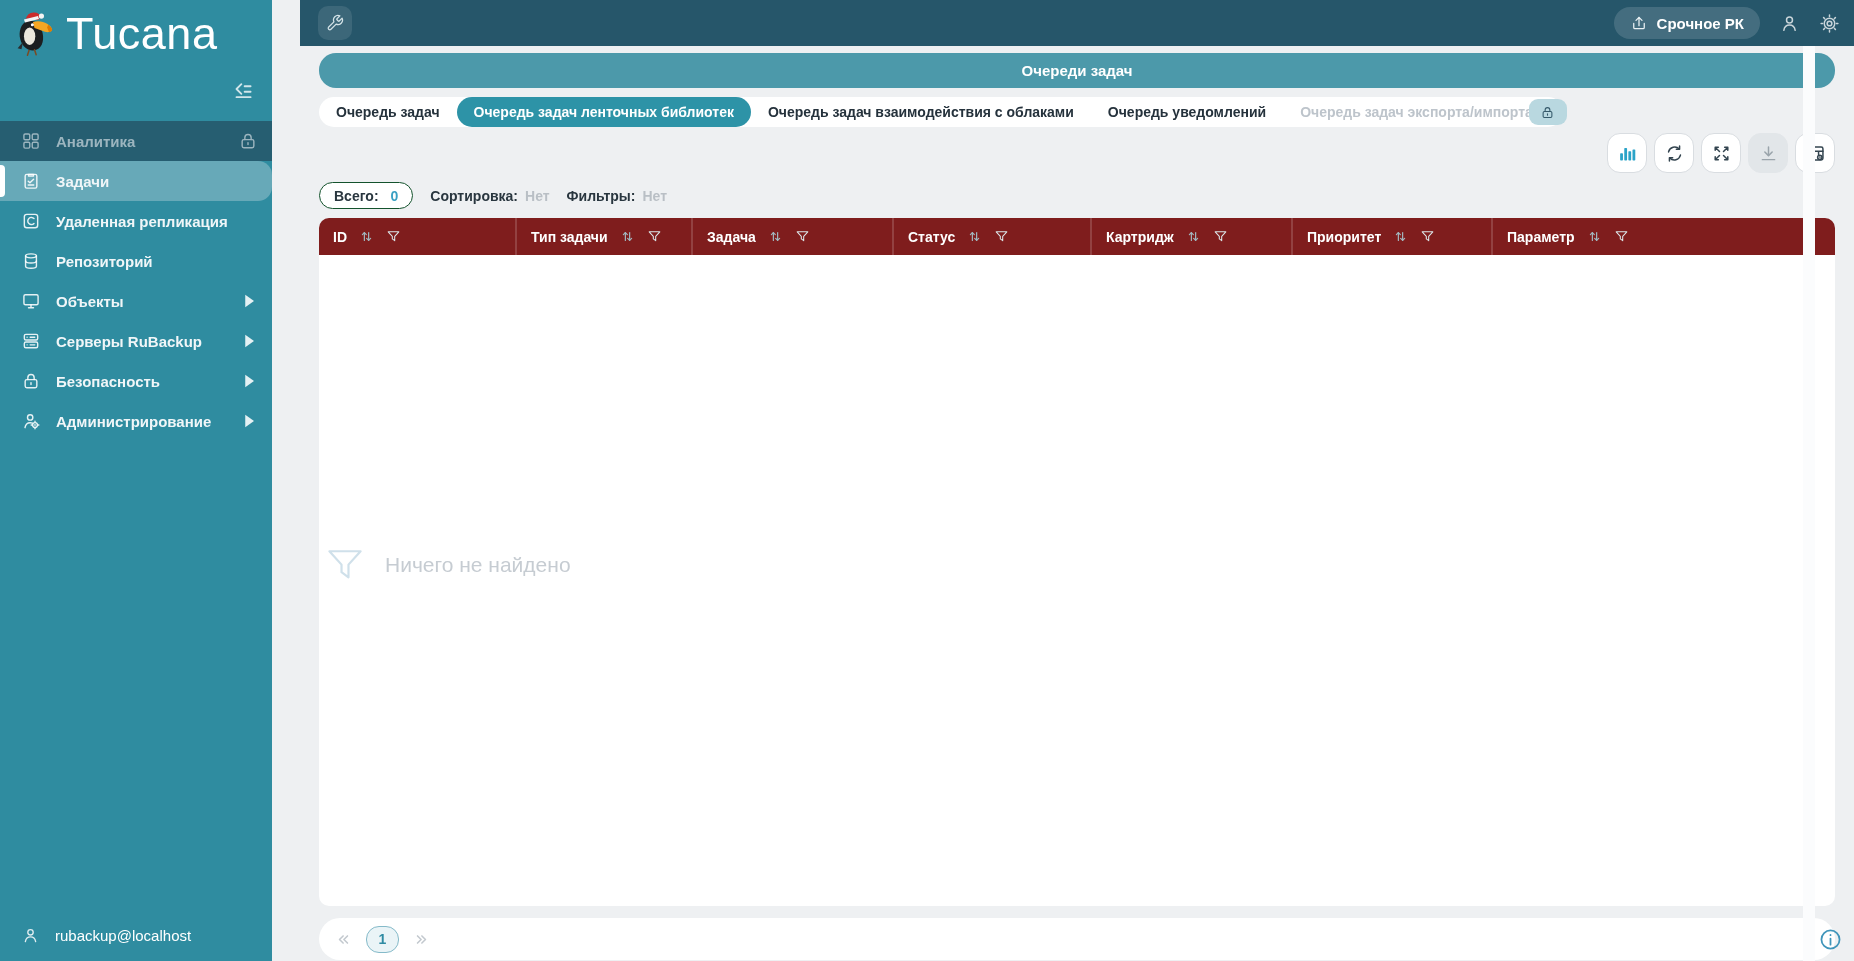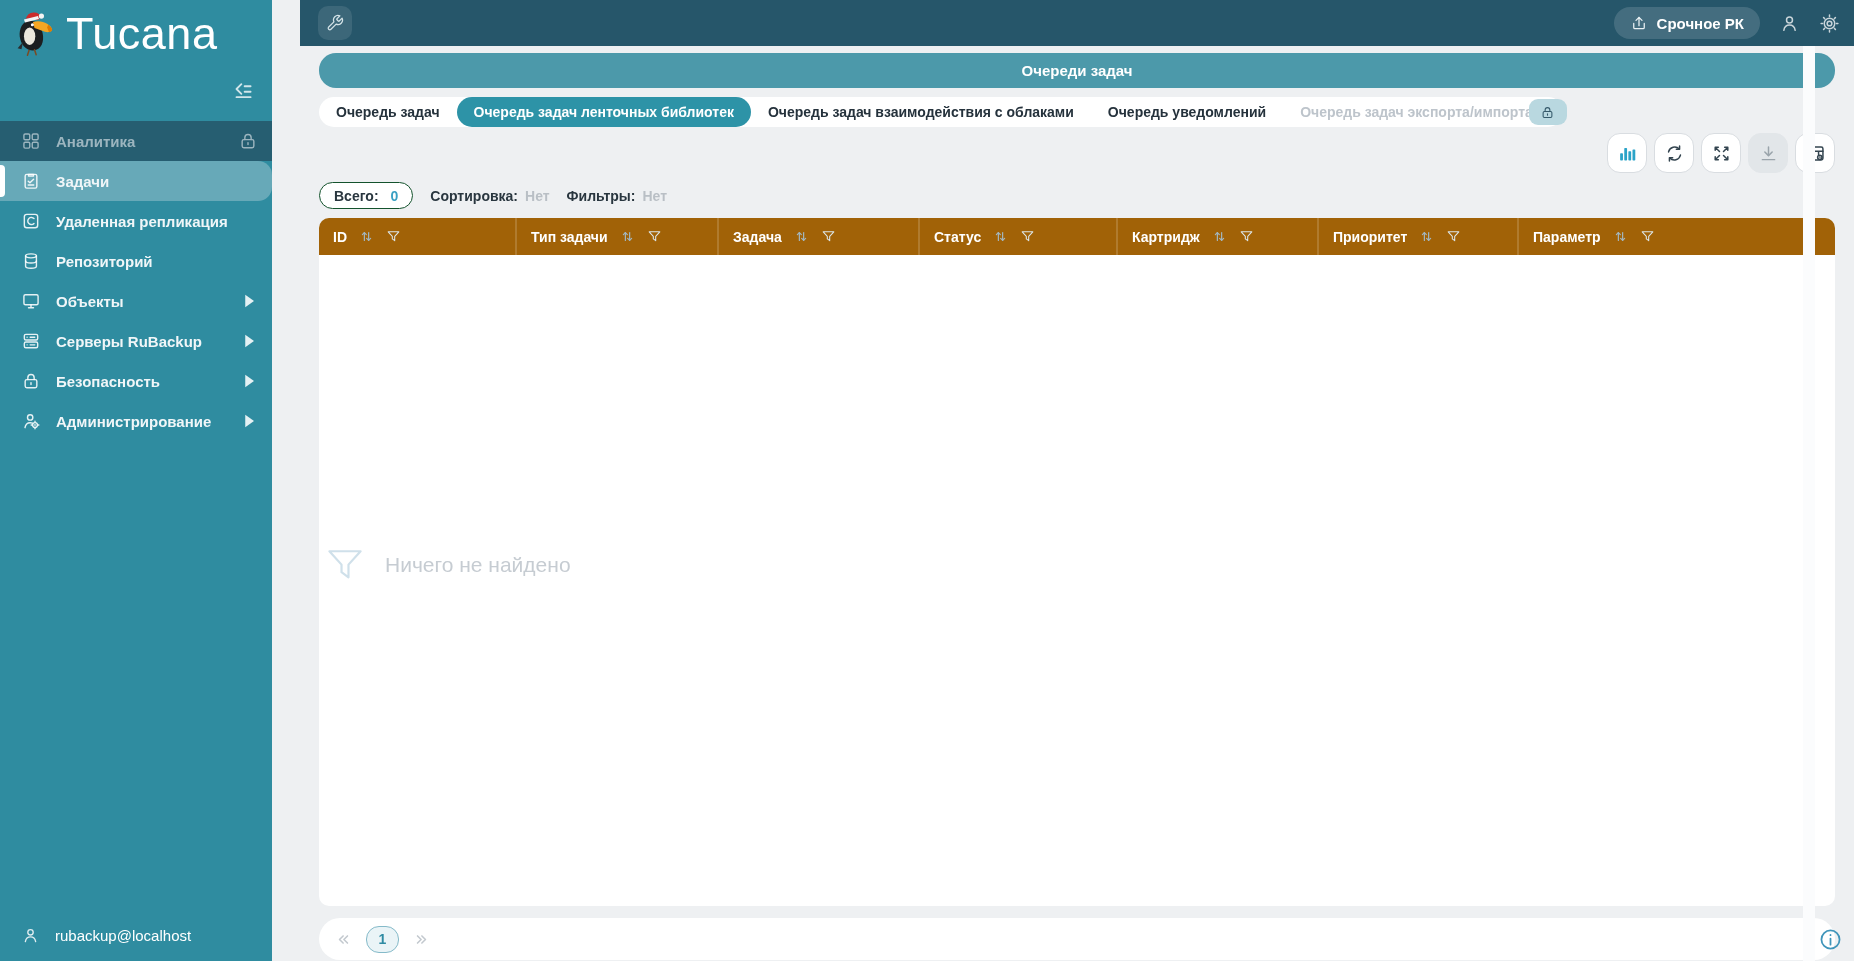--- a/index.html
+++ b/index.html
@@ -50,23 +50,23 @@
   .tool-btn.accent{color:#2aa3c8;}
   .tool-btn.off{background:#e2e6e9;border-color:#e2e6e9;color:#9aa4ab;cursor:default;}
 
   .stats{display:flex;align-items:center;gap:17px;margin-top:9px;font-size:14px;}
   .total-pill{background:#fff;border:1px solid #14532d;border-radius:14px;height:27px;display:inline-flex;align-items:center;gap:12px;padding:0 14px;box-sizing:border-box;}
   .b-label{font-weight:700;color:#29363f;}
   .accent-num{color:#3aa0c3;font-weight:700;}
   .stat{display:flex;align-items:center;gap:7px;}
   .dim{color:#b9bfc5;font-weight:600;}
 
-  .thead{display:flex;height:37px;background:#a16207;border-radius:10px 10px 0 0;margin-top:9px;color:#fff;}
+  .thead{display:flex;height:37px;background:#7f1d1d;border-radius:10px 10px 0 0;margin-top:9px;color:#fff;}
   .th{display:flex;align-items:center;gap:11px;padding-left:14px;font-size:14px;font-weight:700;border-right:2px solid rgba(255,255,255,.16);box-sizing:border-box;}
-  .th:nth-child(1){width:198px}.th:nth-child(2){width:202px}.th:nth-child(3){width:201px}
+  .th:nth-child(1){width:198px}.th:nth-child(2){width:176px}.th:nth-child(3){width:201px}
   .th:nth-child(4){width:198px}.th:nth-child(5){width:201px}.th:nth-child(6){width:200px}
   .th:nth-child(7){flex:1;border-right:none;}
   .sort-ic{width:17px;height:17px;color:#a3b7bf;cursor:pointer;}
   .filter-ic{width:15px;height:15px;color:#dde7ea;cursor:pointer;}
 
   .tbody{background:#fff;height:651px;border-radius:0 0 10px 10px;position:relative;}
   .empty{position:absolute;left:0;right:0;top:288px;display:flex;flex-direction:row;align-items:center;gap:14px;}
   .funnel-big{width:52px;height:44px;color:#cfe0ea;--sw:1.2;}
   .empty-text{font-size:21px;color:#c6ccd2;}
 

